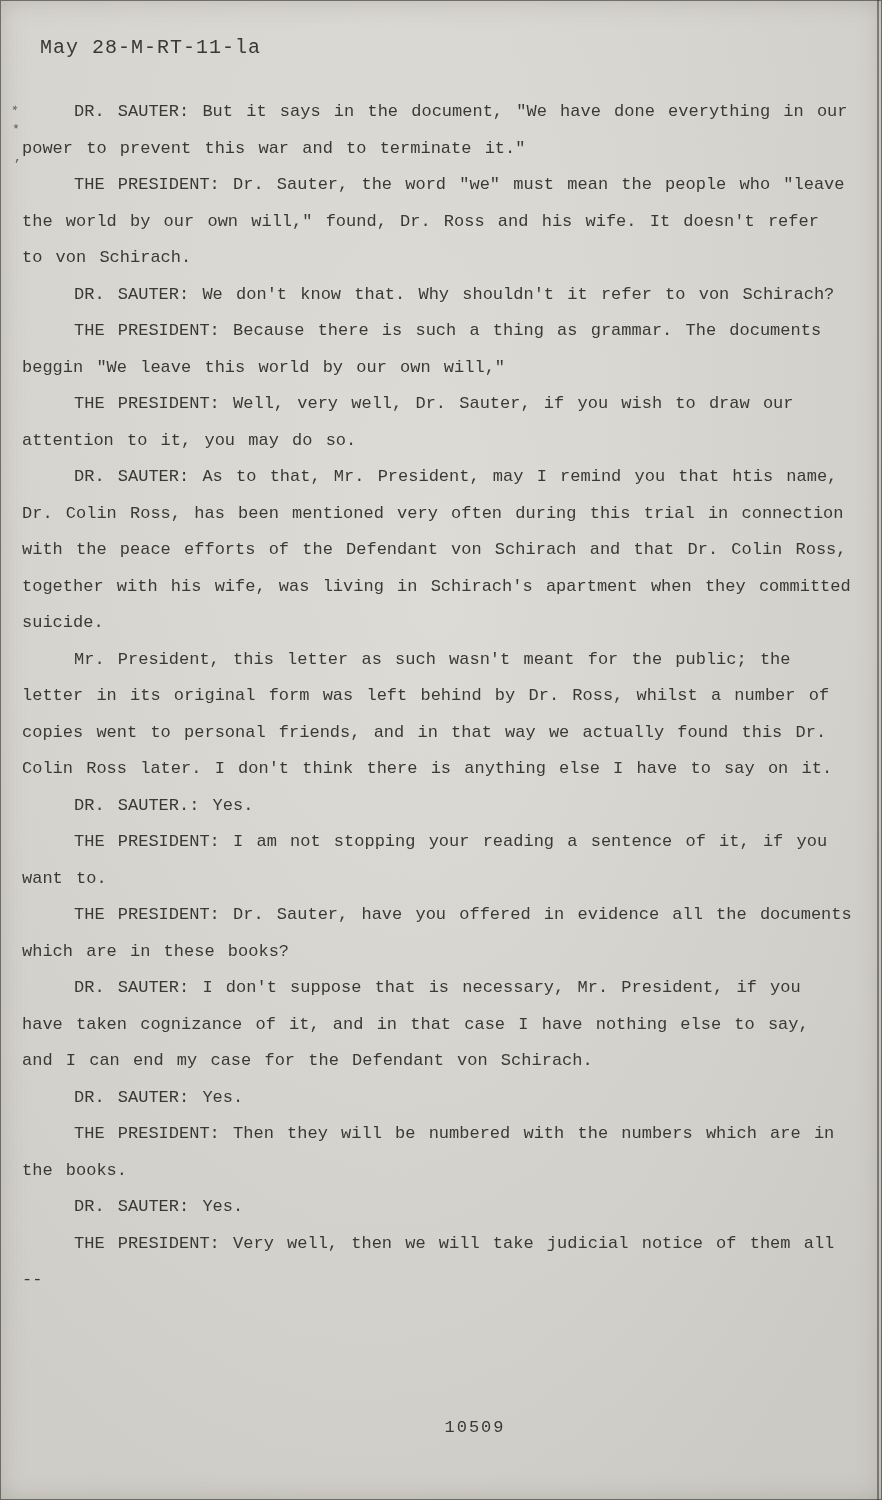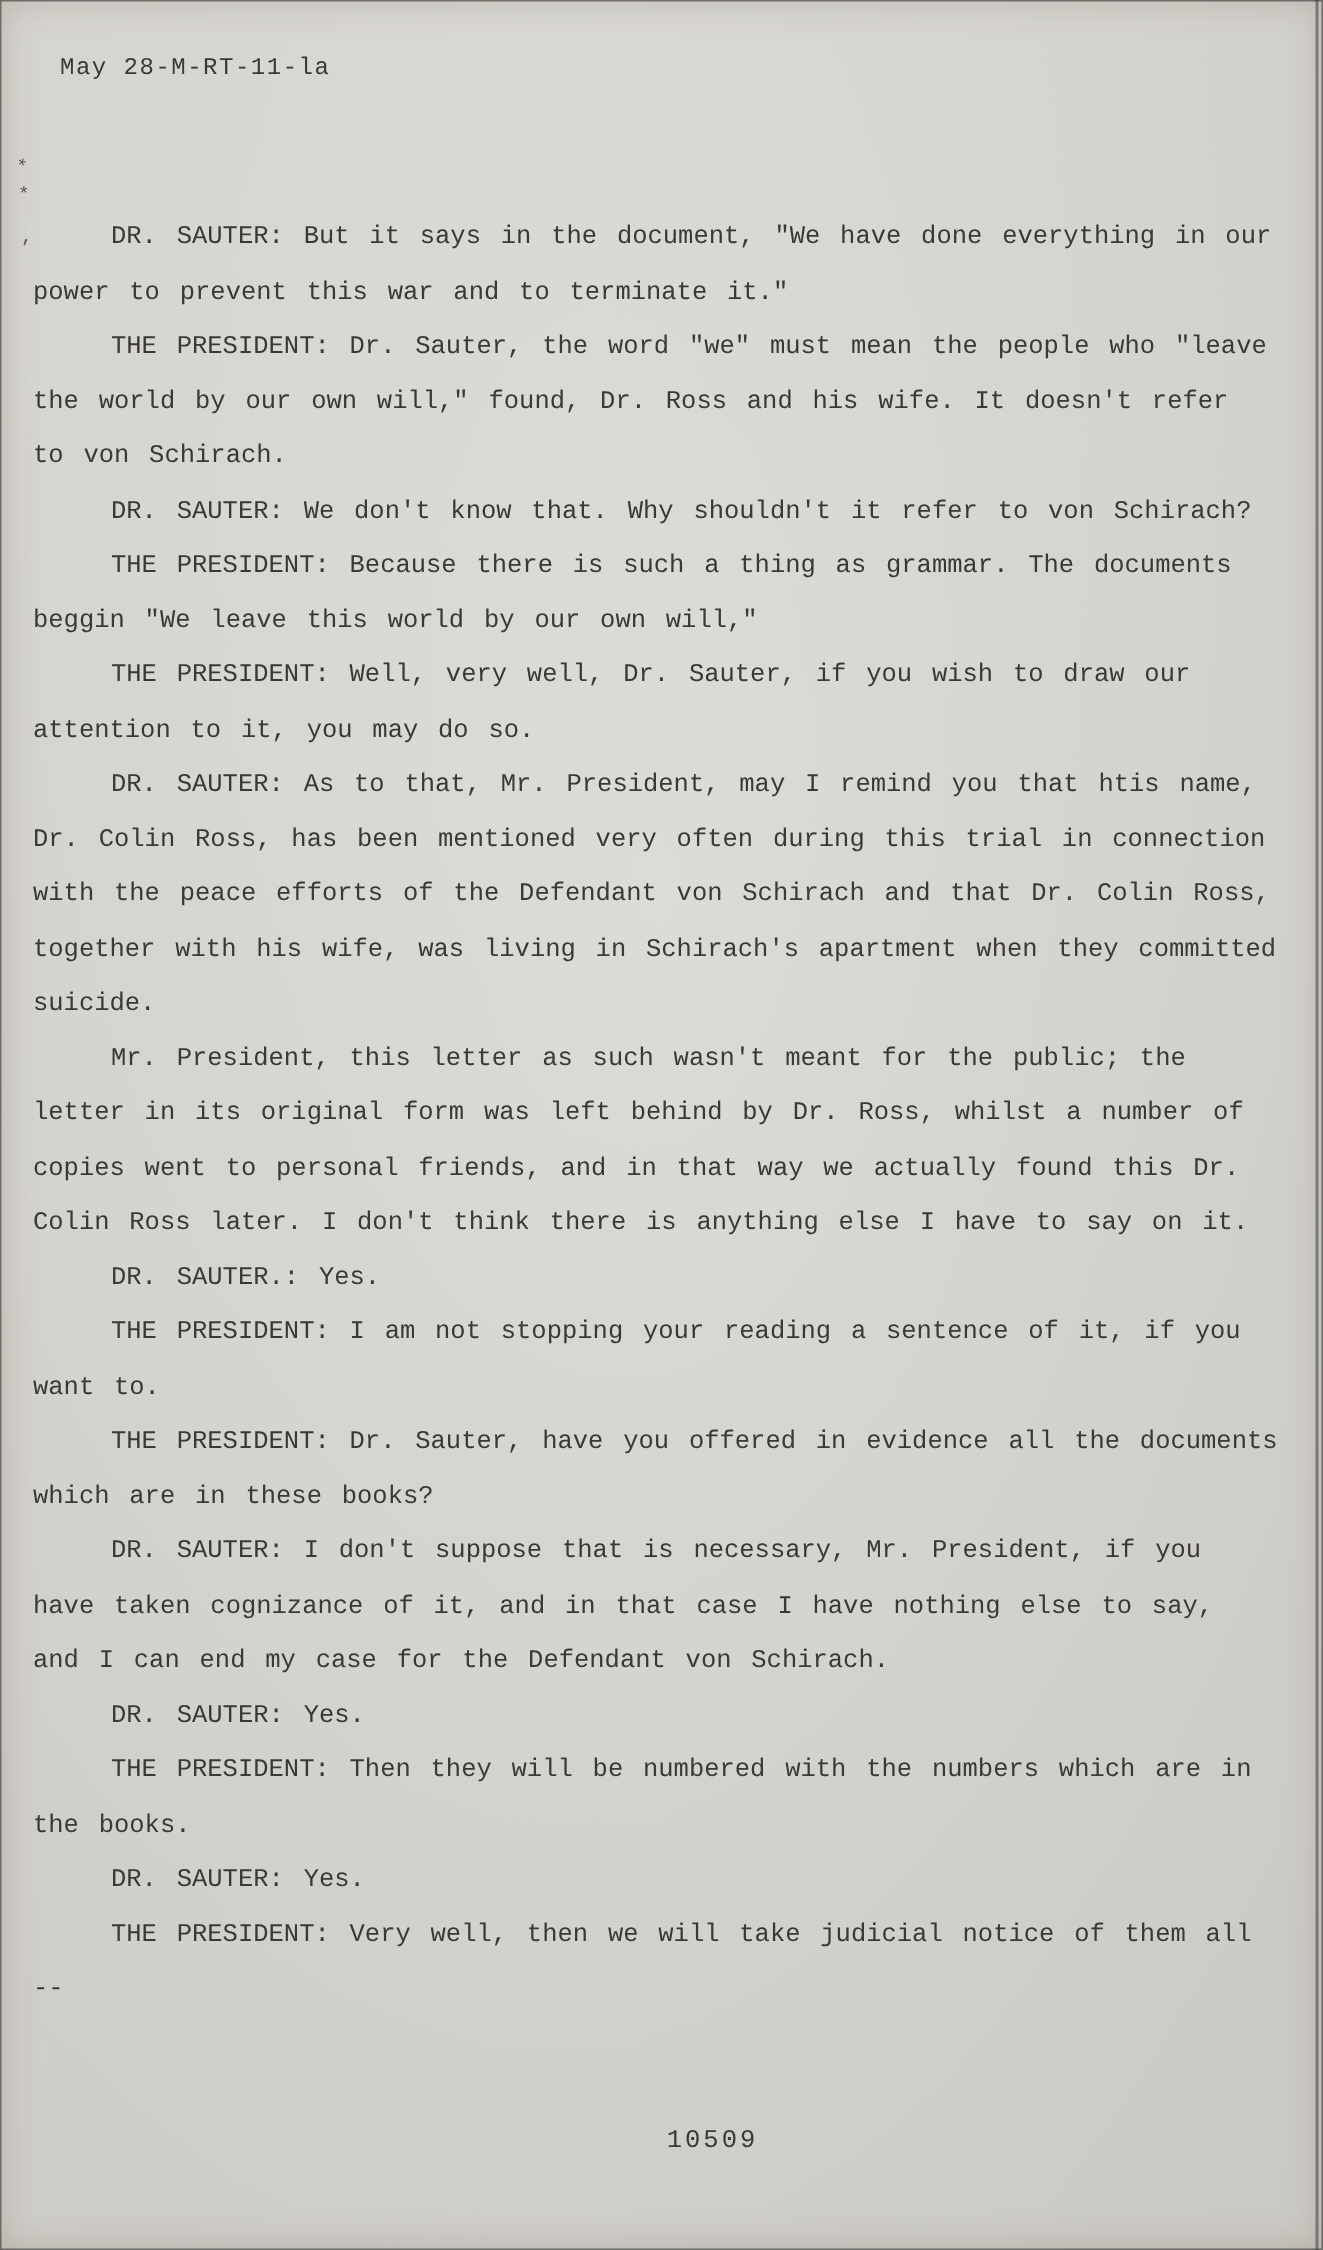--- a/index.html
+++ b/index.html
@@ -31,30 +31,29 @@
     top: 0;
     right: 3px;
     bottom: 0;
     width: 2px;
     background: rgba(35,33,30,0.45);
   }
   .header-line {
     position: absolute;
     top: 36px;
     left: 40px;
-    font-size: 16px;
+    font-size: 20px;
     letter-spacing: 1px;
     white-space: nowrap;
   }
   .transcript {
     position: absolute;
     top: 94px;
     left: 22px;
     right: 30px;
-    margin-top: 47px;
   }
   .transcript p {
     margin: 0;
     font-size: 17px;
     line-height: 36.5px;
     text-indent: 52px;
     word-spacing: 3px;
     text-align: left;
   }
   .page-number {

